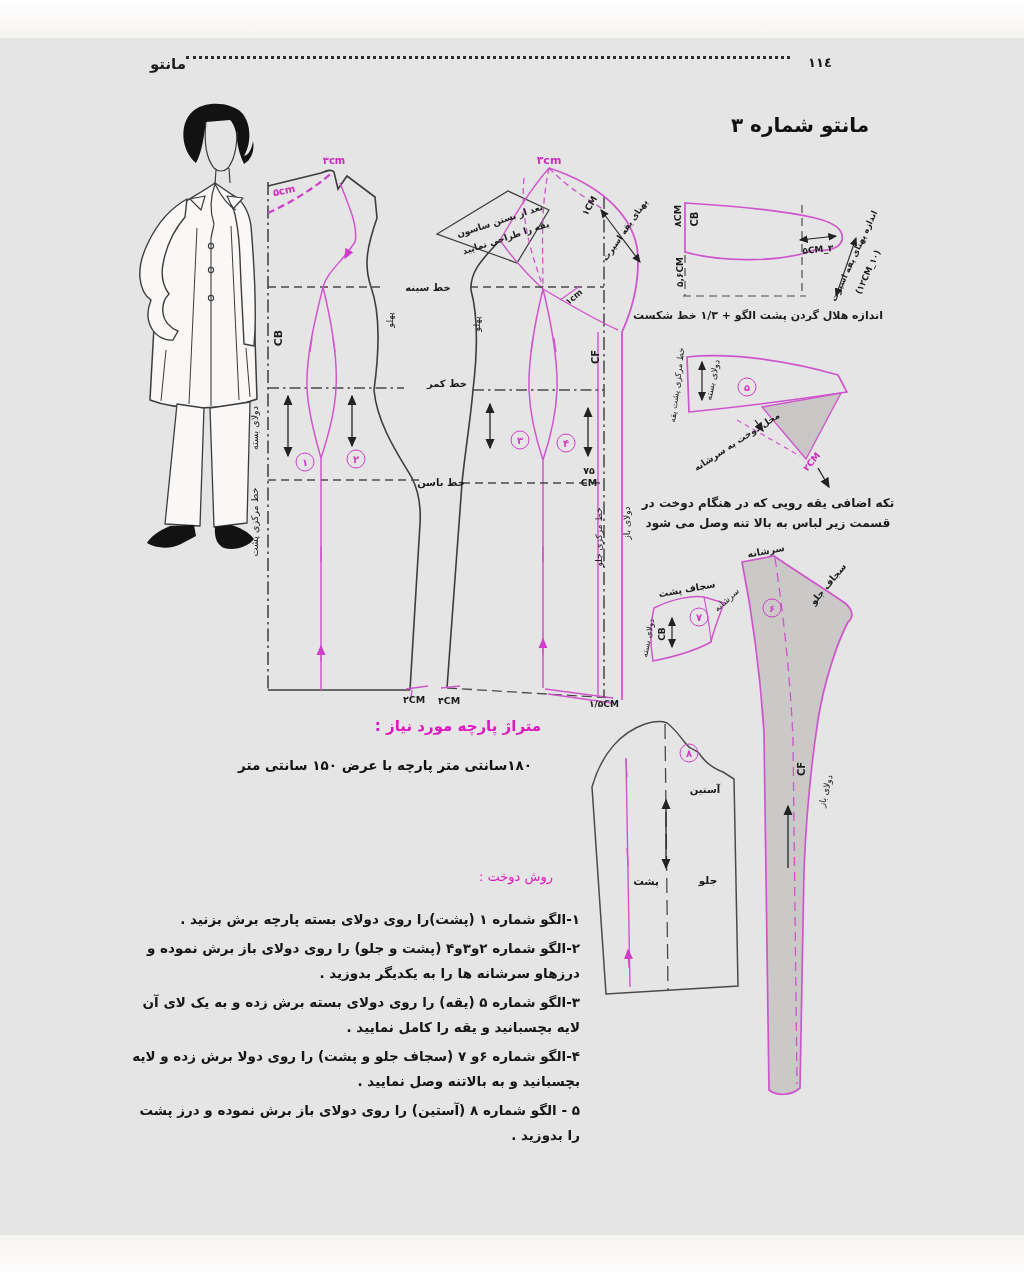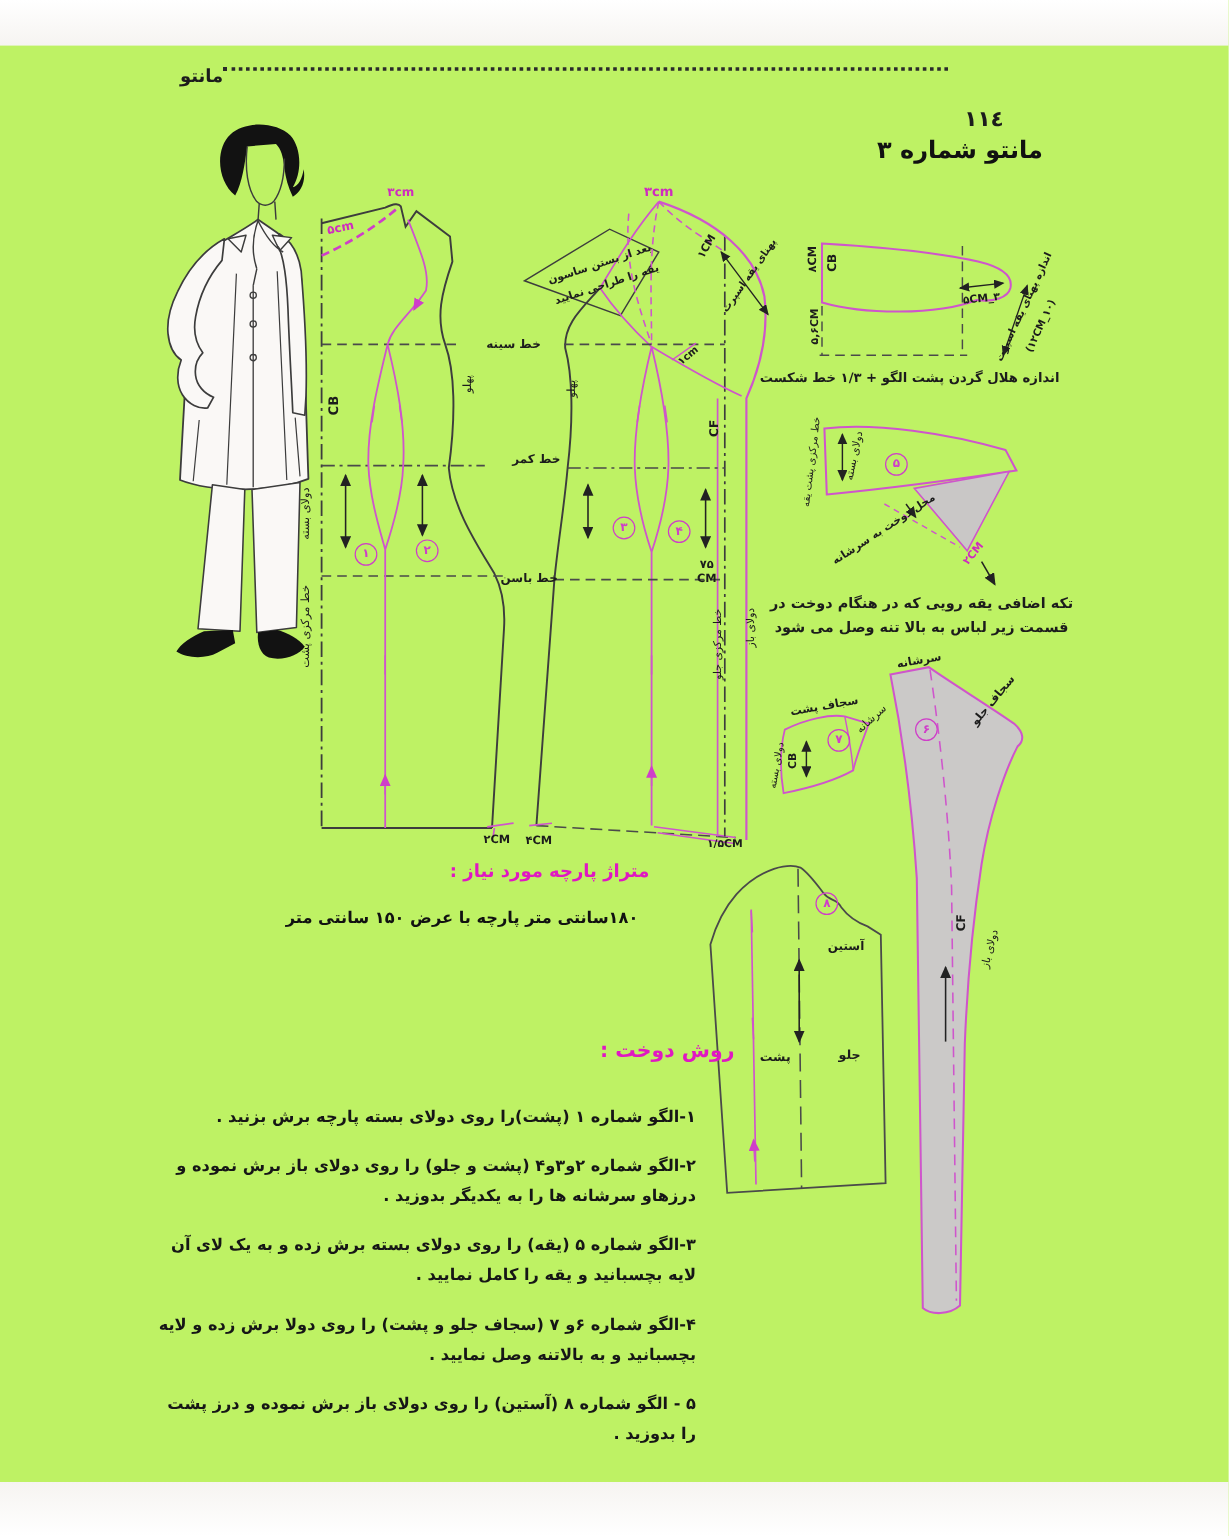--- a/index.html
+++ b/index.html
@@ -1,32 +1,32 @@
 <!DOCTYPE html>
 <html lang="fa"><head>
 <meta charset="utf-8">
 <style>
   html,body{margin:0;padding:0;background:#ffffff;}
-  #page{position:relative;width:1024px;height:1280px;background:#bef264;overflow:hidden;
+  #page{position:relative;width:1024px;height:1280px;background:#e5e5e5;overflow:hidden;
         font-family:"DejaVu Sans",sans-serif;}
   #page::before{content:"";position:absolute;left:0;top:0;width:100%;height:38px;
         background:linear-gradient(#ffffff,#f6f4f1);}
   #page::after{content:"";position:absolute;left:0;bottom:0;width:100%;height:45px;
         background:linear-gradient(#f6f4f1,#ffffff);}
   svg{position:absolute;left:0;top:0;}
   .lb{position:absolute;transform:translate(-50%,-50%);white-space:nowrap;line-height:1;
       color:#1c1c1c;direction:rtl;}
   .num{position:absolute;width:17px;height:17px;border:1.7px solid #cf3ec9;border-radius:50%;
       color:#cf3ec9;font-size:10px;font-weight:bold;display:flex;align-items:center;
       justify-content:center;transform:translate(-50%,-50%);background:transparent;}
   .mag{color:#cf2bbf;}
   .hdr-line{position:absolute;border-bottom:3px dotted #2b2b2b;height:0;}
   #steps{position:absolute;left:128px;top:903px;width:452px;direction:rtl;text-align:right;
       font-size:13.5px;font-weight:600;line-height:1.85;color:#161616;}
-  #steps p{margin:16px 0 2px 0;}
+  #steps p{margin:4px 0 2px 0;}
   .cap{font-weight:bold;}
 </style>
 </head>
 <body>
 
 <div id="page">
 
   <svg width="1024" height="1280" viewBox="0 0 1024 1280">
     <defs>
       <marker id="ab" markerWidth="9" markerHeight="8" refX="7" refY="3.5" orient="auto-start-reverse">
@@ -126,21 +126,21 @@
       <path d="M592,787 C602,752 622,732 645,724 C655,721 662,721 667,723 C673,727 680,736 686,744 C692,752 697,748 701,756 C707,764 715,769 723,772 L734,779 L738,986 L606,994 Z" stroke="#4a4a4a" stroke-width="1.5"></path>
       <path d="M665,724 L668,990" stroke="#4a4a4a" stroke-width="1.3" stroke-dasharray="15 7"></path>
       <path d="M666,800 L666,868" stroke="#222" stroke-width="1.3" marker-start="url(#ab)" marker-end="url(#ab)"></path>
       <path d="M626,758 L630,987" stroke="#cf55cc" stroke-width="1.4"></path>
       <path d="M627,777 L626,759 M628,866 L627,848 M629,968 L628,950" stroke="#cf55cc" stroke-width="1.3" marker-end="url(#am)"></path>
     </g>
   </svg>
 
   <span class="lb" style="left:168px;top:64px;font-size:15px;font-weight:bold;">مانتو</span>
   <div class="hdr-line" style="left:186px;top:56px;width:604px;"></div>
-  <span class="lb" style="left:820px;top:62px;font-size:18px;font-weight:bold;margin-top:38px;">١١٤</span>
+  <span class="lb" style="left:820px;top:62px;font-size:13px;font-weight:bold;">١١٤</span>
   <span class="lb" style="left:800px;top:125px;font-size:20px;font-weight:bold;color:#111;">مانتو شماره ٣</span>
 
   <span class="lb mag" style="left:284px;top:191px;font-size:10px;font-weight:bold;transform:translate(-50%,-50%) rotate(-12deg);">۵cm</span>
   <span class="lb mag" style="left:334px;top:161px;font-size:10px;font-weight:bold;">۳cm</span>
   <span class="lb" style="left:278px;top:338px;font-size:11px;font-weight:bold;transform:translate(-50%,-50%) rotate(-90deg);">CB</span>
   <span class="lb" style="left:255px;top:428px;font-size:9.5px;transform:translate(-50%,-50%) rotate(-90deg);">دولای بسته</span>
   <span class="lb" style="left:255px;top:522px;font-size:9.5px;transform:translate(-50%,-50%) rotate(-90deg);">خط مرکزی پشت</span>
   <span class="lb" style="left:390px;top:320px;font-size:9.5px;transform:translate(-50%,-50%) rotate(-90deg);">پهلو</span>
   <span class="num" style="left:305px;top:462px;">۱</span>
   <span class="num" style="left:356px;top:459px;">۲</span>
@@ -196,21 +196,21 @@
   <span class="lb" style="left:826px;top:791px;font-size:9px;transform:translate(-50%,-50%) rotate(-75deg);">دولای باز</span>
 
   <span class="num" style="left:689px;top:753px;">۸</span>
   <span class="lb" style="left:705px;top:790px;font-size:10px;font-weight:bold;">آستین</span>
   <span class="lb" style="left:646px;top:881px;font-size:10.5px;font-weight:bold;">پشت</span>
   <span class="lb" style="left:708px;top:880px;font-size:10.5px;font-weight:bold;">جلو</span>
 
   <span class="lb" style="left:414px;top:726px;font-size:15px;font-weight:bold;color:#e018c2;margin-left:44px;">متراژ پارچه مورد نیاز :</span>
   <span class="lb" style="left:341px;top:766px;font-size:13.5px;font-weight:bold;color:#111;margin-left:44px;">۱۸۰سانتی متر پارچه با عرض ۱۵۰ سانتی متر</span>
 
-  <span class="lb" style="left:556px;top:876px;font-size:17px;font-weight:bold;color:#e018c2;">روش دوخت :</span>
+  <span class="lb" style="left:516px;top:876px;font-size:13px;font-weight:normal;color:#e018c2;">روش دوخت :</span>
   <div id="steps">
     <p>۱-الگو شماره ۱ (پشت)را روی دولای بسته پارچه برش بزنید .</p>
     <p>۲-الگو شماره ۲و۳و۴ (پشت و جلو) را روی دولای باز برش نموده و درزهاو سرشانه ها را به یکدیگر بدوزید .</p>
     <p>۳-الگو شماره ۵ (یقه) را روی دولای بسته برش زده و به یک لای آن لایه بچسبانید و یقه را کامل نمایید .</p>
     <p>۴-الگو شماره ۶و ۷ (سجاف جلو و پشت) را روی دولا برش زده و لایه بچسبانید و به بالاتنه وصل نمایید .</p>
     <p>۵ - الگو شماره ۸ (آستین) را روی دولای باز برش نموده و درز پشت را بدوزید .</p>
   </div>
 
 </div>
 

